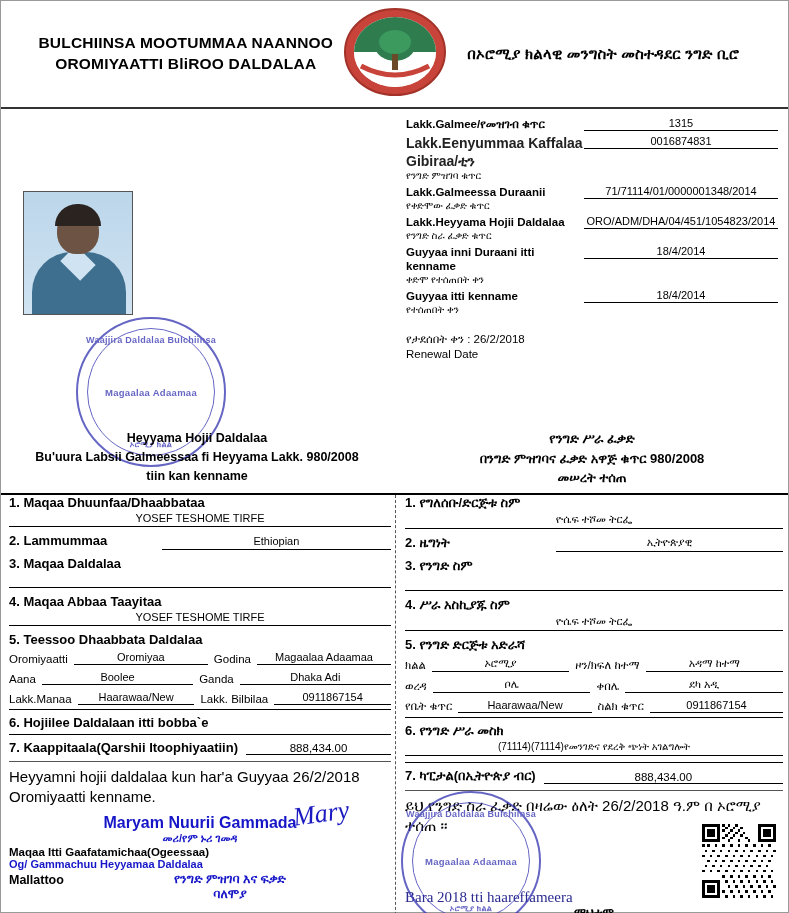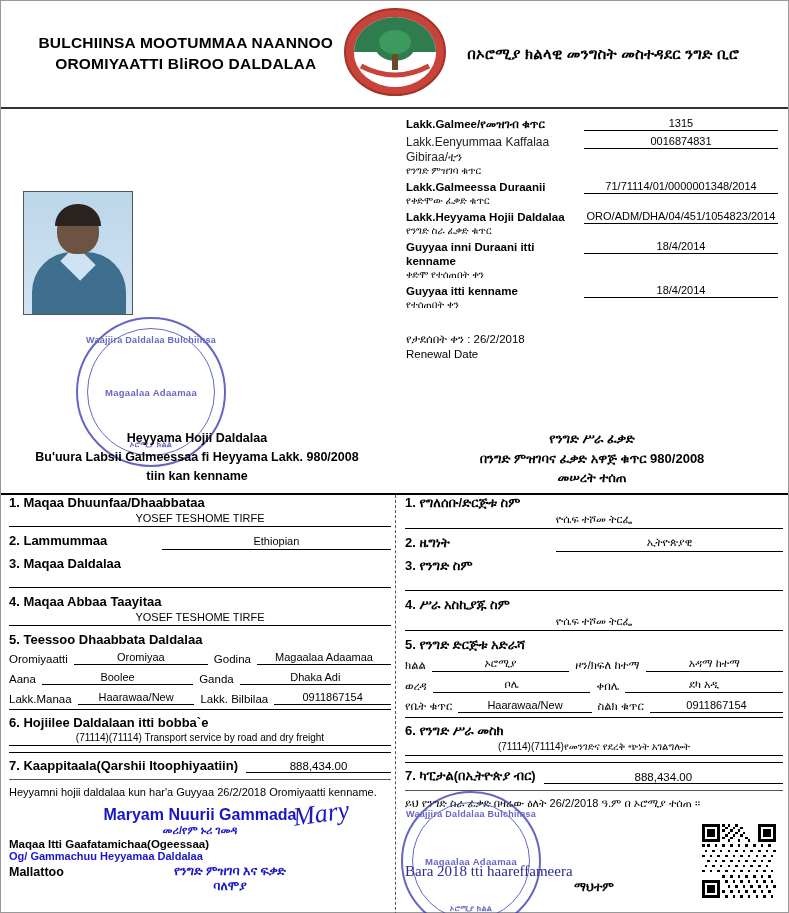--- a/index.html
+++ b/index.html
@@ -49,21 +49,21 @@
   .photo .body { position:absolute; left:8px; top:60px; width:94px; height:66px; border-radius:40px 40px 0 0; background:#3f6f8e; }
   .photo .collar { position:absolute; left:40px; top:60px; width:28px; height:22px; background:#cfe3f2; transform:rotate(45deg); }
 
   
   .info-table {
     position:absolute; left:405px; top:8px; width:372px;
     font-size:11.5px;
   }
   .info-row { display:flex; align-items:flex-start; min-height:15px; }
   .info-row .lbl { width:178px; font-weight:bold; font-size:11.5px; line-height:1.25; }
-  .info-row .lbl.sub { font-weight:normal; font-size:12px; color:#222; }
+  .info-row .lbl.sub { font-weight:bold; font-size:14px; color:#222; }
   .info-row .val {
     flex:1; text-align:center; font-size:11px;
     border-bottom:1px solid #000; padding-bottom:1px;
   }
   .info-sub { font-size:10px; font-weight:normal; margin-bottom:3px; }
 
   .renewal { position:absolute; left:405px; top:224px; font-size:11.5px; }
   .renewal .r1 { margin-bottom:2px; }
 
   
@@ -118,21 +118,21 @@
   .fld-row { display:flex; align-items:flex-end; gap:6px; }
   .fld-row .k { font-size:11.5px; white-space:nowrap; }
   .fld-row .v { flex:1; text-align:center; font-size:11px; border-bottom:1px solid #000; padding-bottom:1px; }
   .rule { border-top:1px solid #000; margin:4px 0 5px; }
   .rule.thin { border-top:1px solid #555; }
 
   .cap-row { display:flex; align-items:flex-end; gap:8px; }
   .cap-row .cap-lbl { font-weight:bold; font-size:13px; white-space:nowrap; }
   .cap-row .cap-val { flex:1; text-align:center; font-size:11.5px; border-bottom:1px solid #000; }
 
-  .note { font-size:11px; line-height:1.35; margin-top:5px; }
+  .note { font-size:15px; line-height:1.35; margin-top:5px; }
   .sig-name { color:#1616c8; font-weight:bold; font-size:16px; text-align:center; }
   .sig-name2 { color:#1616c8; font-weight:bold; font-size:11px; text-align:center; }
   .sig-blue { color:#1616c8; font-weight:bold; font-size:12.5px; }
 
   .handsig {
     position:absolute; color:#1a1ac0; font-family:"Liberation Serif", serif;
     font-style:italic; font-size:26px; transform:rotate(-8deg);
   }
 
   
@@ -296,21 +296,20 @@
           <span class="v">Haarawaa/New</span>
           <span class="k">Lakk. Bilbilaa</span>
           <span class="v">0911867154</span>
         </div>
       </div>
 
       <div class="rule"></div>
 
       <div class="fld">
         <div class="fld-label">6. Hojiilee Daldalaan itti bobba`e</div>
-        <div class="fld-value" style="font-size:10px;">(71114)(71114) Transport service by road and dry freight</div>
       </div>
 
       <div class="rule"></div>
 
       <div class="cap-row">
         <span class="cap-lbl">7. Kaappitaala(Qarshii Itoophiyaatiin)</span>
         <span class="cap-val">888,434.00</span>
       </div>
 
       <div class="rule thin" style="margin-top:6px;"></div>

